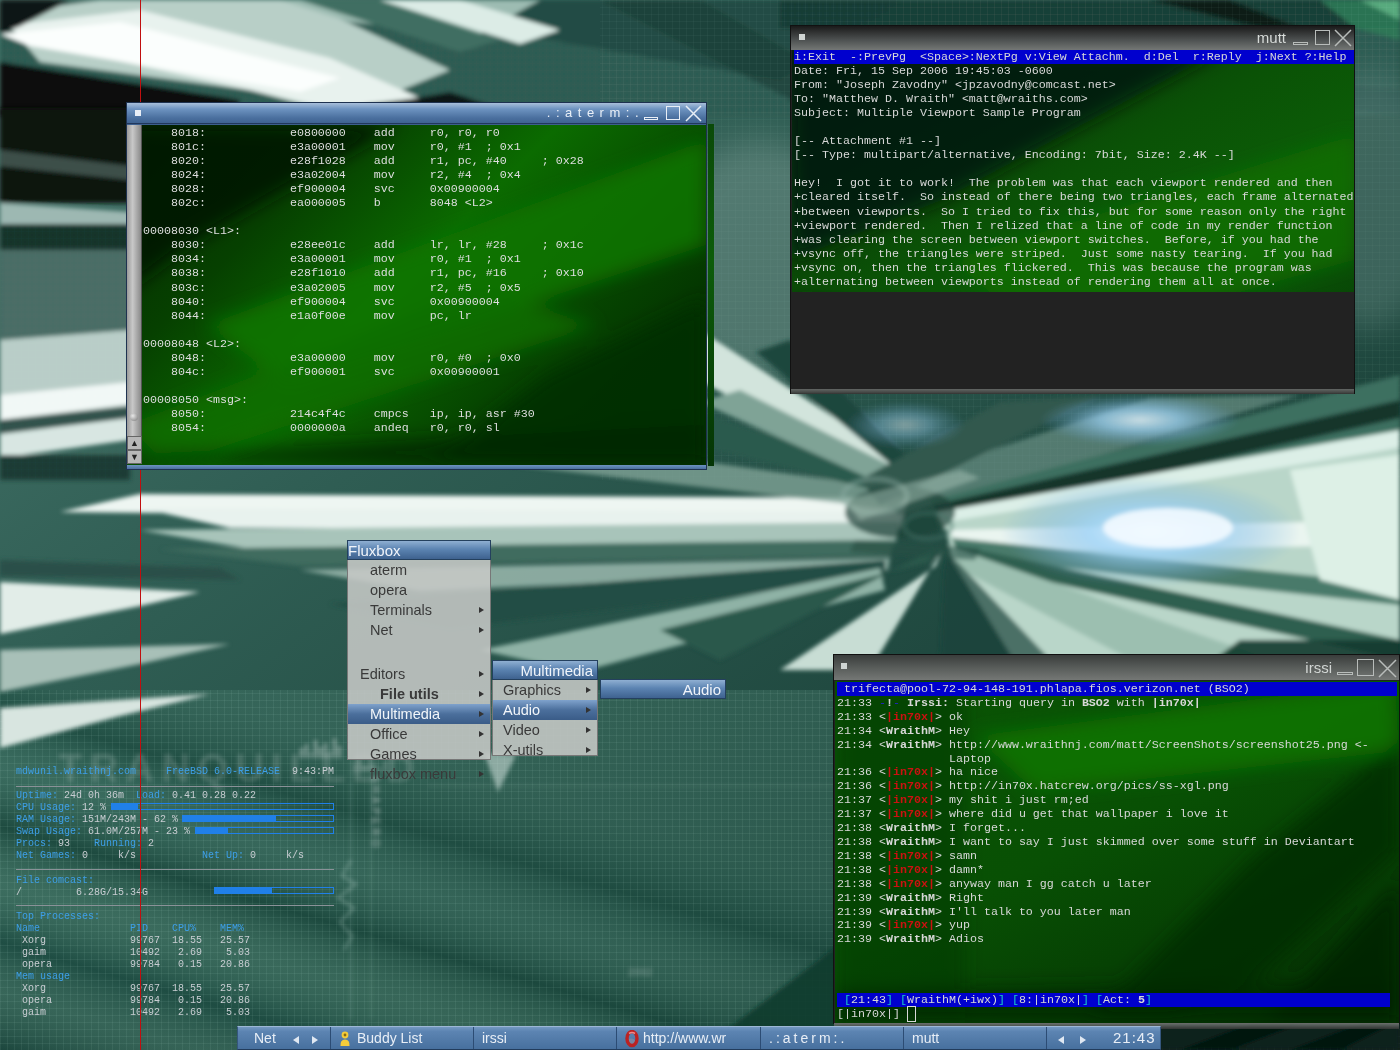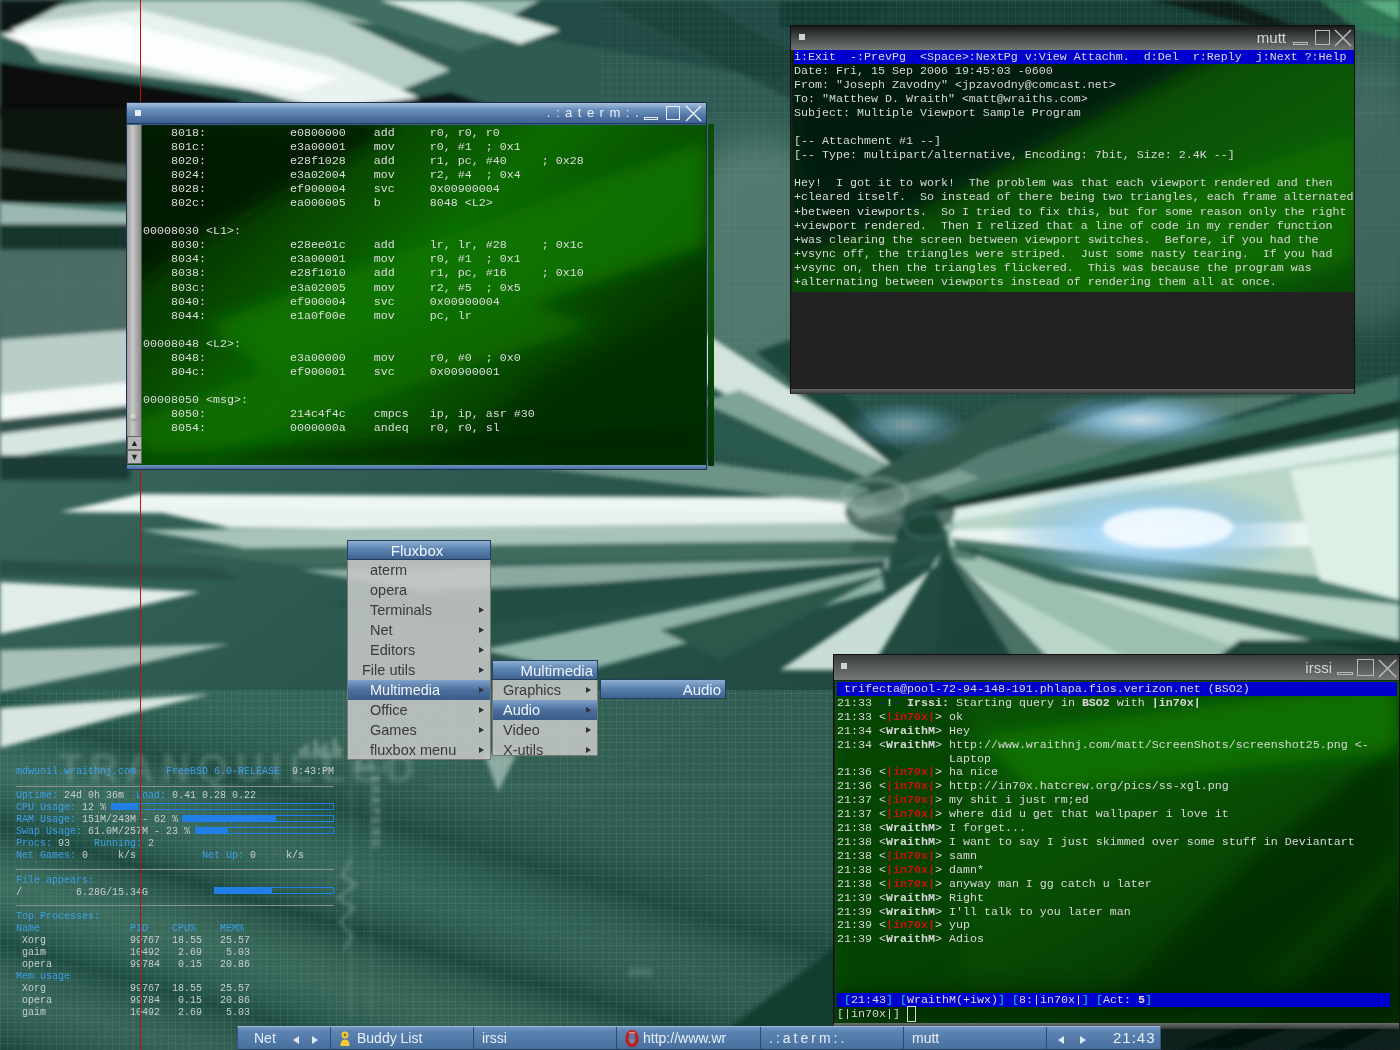--- a/index.html
+++ b/index.html
@@ -306,28 +306,28 @@
 So I fixed this, and added 2 more viewports.  I've got a working program that
 +renders 4 cameras, one in each corner of the screen.  It appears that this has
 +caused a drastic decrease in performance, but it does work perfectly.
 
 <span style="background:#0000ce;">-  +- 12/195: Joseph Zavodny         Multiple Viewport Sample Program  -- (54%) </span></pre>
 </div>
 <div class="abs" style="left:0;top:363px;width:563px;height:5px;background:linear-gradient(rgba(120,125,122,0.75),rgba(60,62,60,0.8));"></div>
 </div>
 
 <div class="abs" id="menu1" style="z-index:4;left:347px;top:540px;width:144px;height:220px;">
-<div class="abs" style="left:0;top:0;width:144px;height:20px;background:linear-gradient(#8fafd2,#5c84b2 45%,#3e628f);border:1px solid #24405e;color:#f0f4fa;font-size:15px;text-align:center;line-height:19px;padding-right:4px;">Fluxbox</div>
+<div class="abs" style="left:0;top:0;width:144px;height:20px;background:linear-gradient(#8fafd2,#5c84b2 45%,#3e628f);border:1px solid #24405e;color:#f0f4fa;font-size:15px;text-align:left;line-height:19px;padding-right:4px;">Fluxbox</div>
 <div class="abs" style="left:0;top:20px;width:144px;height:200px;background:rgba(198,200,198,0.88);border:1px solid #777;border-top:none;color:#3a3a3a;font-size:14.5px;">
 <div style="height:20px;line-height:20px;padding-left:22px;">aterm</div>
 <div style="height:20px;line-height:20px;padding-left:22px;">opera</div>
 <div style="height:20px;line-height:20px;padding-left:22px;position:relative;">Terminals<span class="arr"></span></div>
 <div style="height:20px;line-height:20px;padding-left:22px;position:relative;">Net<span class="arr"></span></div>
-<div style="height:20px;line-height:20px;padding-left:22px;position:relative;">Editors<span class="arr"></span></div>
-<div style="height:20px;line-height:20px;padding-left:14px;position:relative;">File utils<span class="arr"></span></div>
+<div style="height:20px;line-height:20px;padding-left:12px;position:relative;margin-top:24px;">Editors<span class="arr"></span></div>
+<div style="height:20px;line-height:20px;padding-left:32px;position:relative;font-weight:bold;">File utils<span class="arr"></span></div>
 <div style="height:20px;line-height:20px;padding-left:22px;position:relative;background:linear-gradient(#7fa2cc,#4b6f9c 50%,#3a5c88);color:#f2f6fa;">Multimedia<span class="arr"></span></div>
 <div style="height:20px;line-height:20px;padding-left:22px;position:relative;">Office<span class="arr"></span></div>
 <div style="height:20px;line-height:20px;padding-left:22px;position:relative;">Games<span class="arr"></span></div>
 <div style="height:20px;line-height:20px;padding-left:22px;position:relative;">fluxbox menu<span class="arr"></span></div>
 </div>
 </div>
 <div class="abs" id="menu2" style="z-index:4;left:492px;top:660px;width:106px;height:100px;">
 <div class="abs" style="left:0;top:0;width:106px;height:20px;background:linear-gradient(#8fafd2,#5c84b2 45%,#3e628f);border:1px solid #24405e;color:#f0f4fa;font-size:15px;text-align:right;line-height:19px;padding-right:4px;">Multimedia</div>
 <div class="abs" style="left:0;top:20px;width:106px;height:76px;background:rgba(198,200,198,0.88);border:1px solid #777;border-top:none;color:#3a3a3a;font-size:14.5px;">
 <div style="height:20px;line-height:20px;padding-left:10px;position:relative;">Graphics<span class="arr"></span></div>
@@ -396,21 +396,21 @@
 <div class="abs" id="conky" style="z-index:1;left:0;top:0;width:400px;height:1050px;pointer-events:none;">
 <pre class="abs" style="left:16px;top:766px;font-size:10px;line-height:12.07px;color:#c8cdd2;"><span class="cb">mdwunil.wraithnj.com     FreeBSD 6.0-RELEASE</span>  9:43:PM
 
 <span class="cb">Uptime:</span> 24d 0h 36m  <span class="cb">Load:</span> 0.41 0.28 0.22
 <span class="cb">CPU Usage:</span> 12 %
 <span class="cb">RAM Usage:</span> 151M/243M - 62 %
 <span class="cb">Swap Usage:</span> 61.0M/257M - 23 %
 <span class="cb">Procs:</span> 93    <span class="cb">Running:</span> 2
 <span class="cb">Net Games:</span> 0     k/s           <span class="cb">Net Up:</span> 0     k/s
 
-<span class="cb">File appears:</span>
+<span class="cb">File comcast:</span>
 /         6.28G/15.34G
 
 <span class="cb">Top Processes:</span>
 <span class="cb">Name               PID    CPU%    MEM%</span>
  Xorg              99767  18.55   25.57
  gaim              10492   2.69    5.03
  opera             99784   0.15   20.86
 <span class="cb">Mem usage</span>
  Xorg              99767  18.55   25.57
  opera             99784   0.15   20.86

